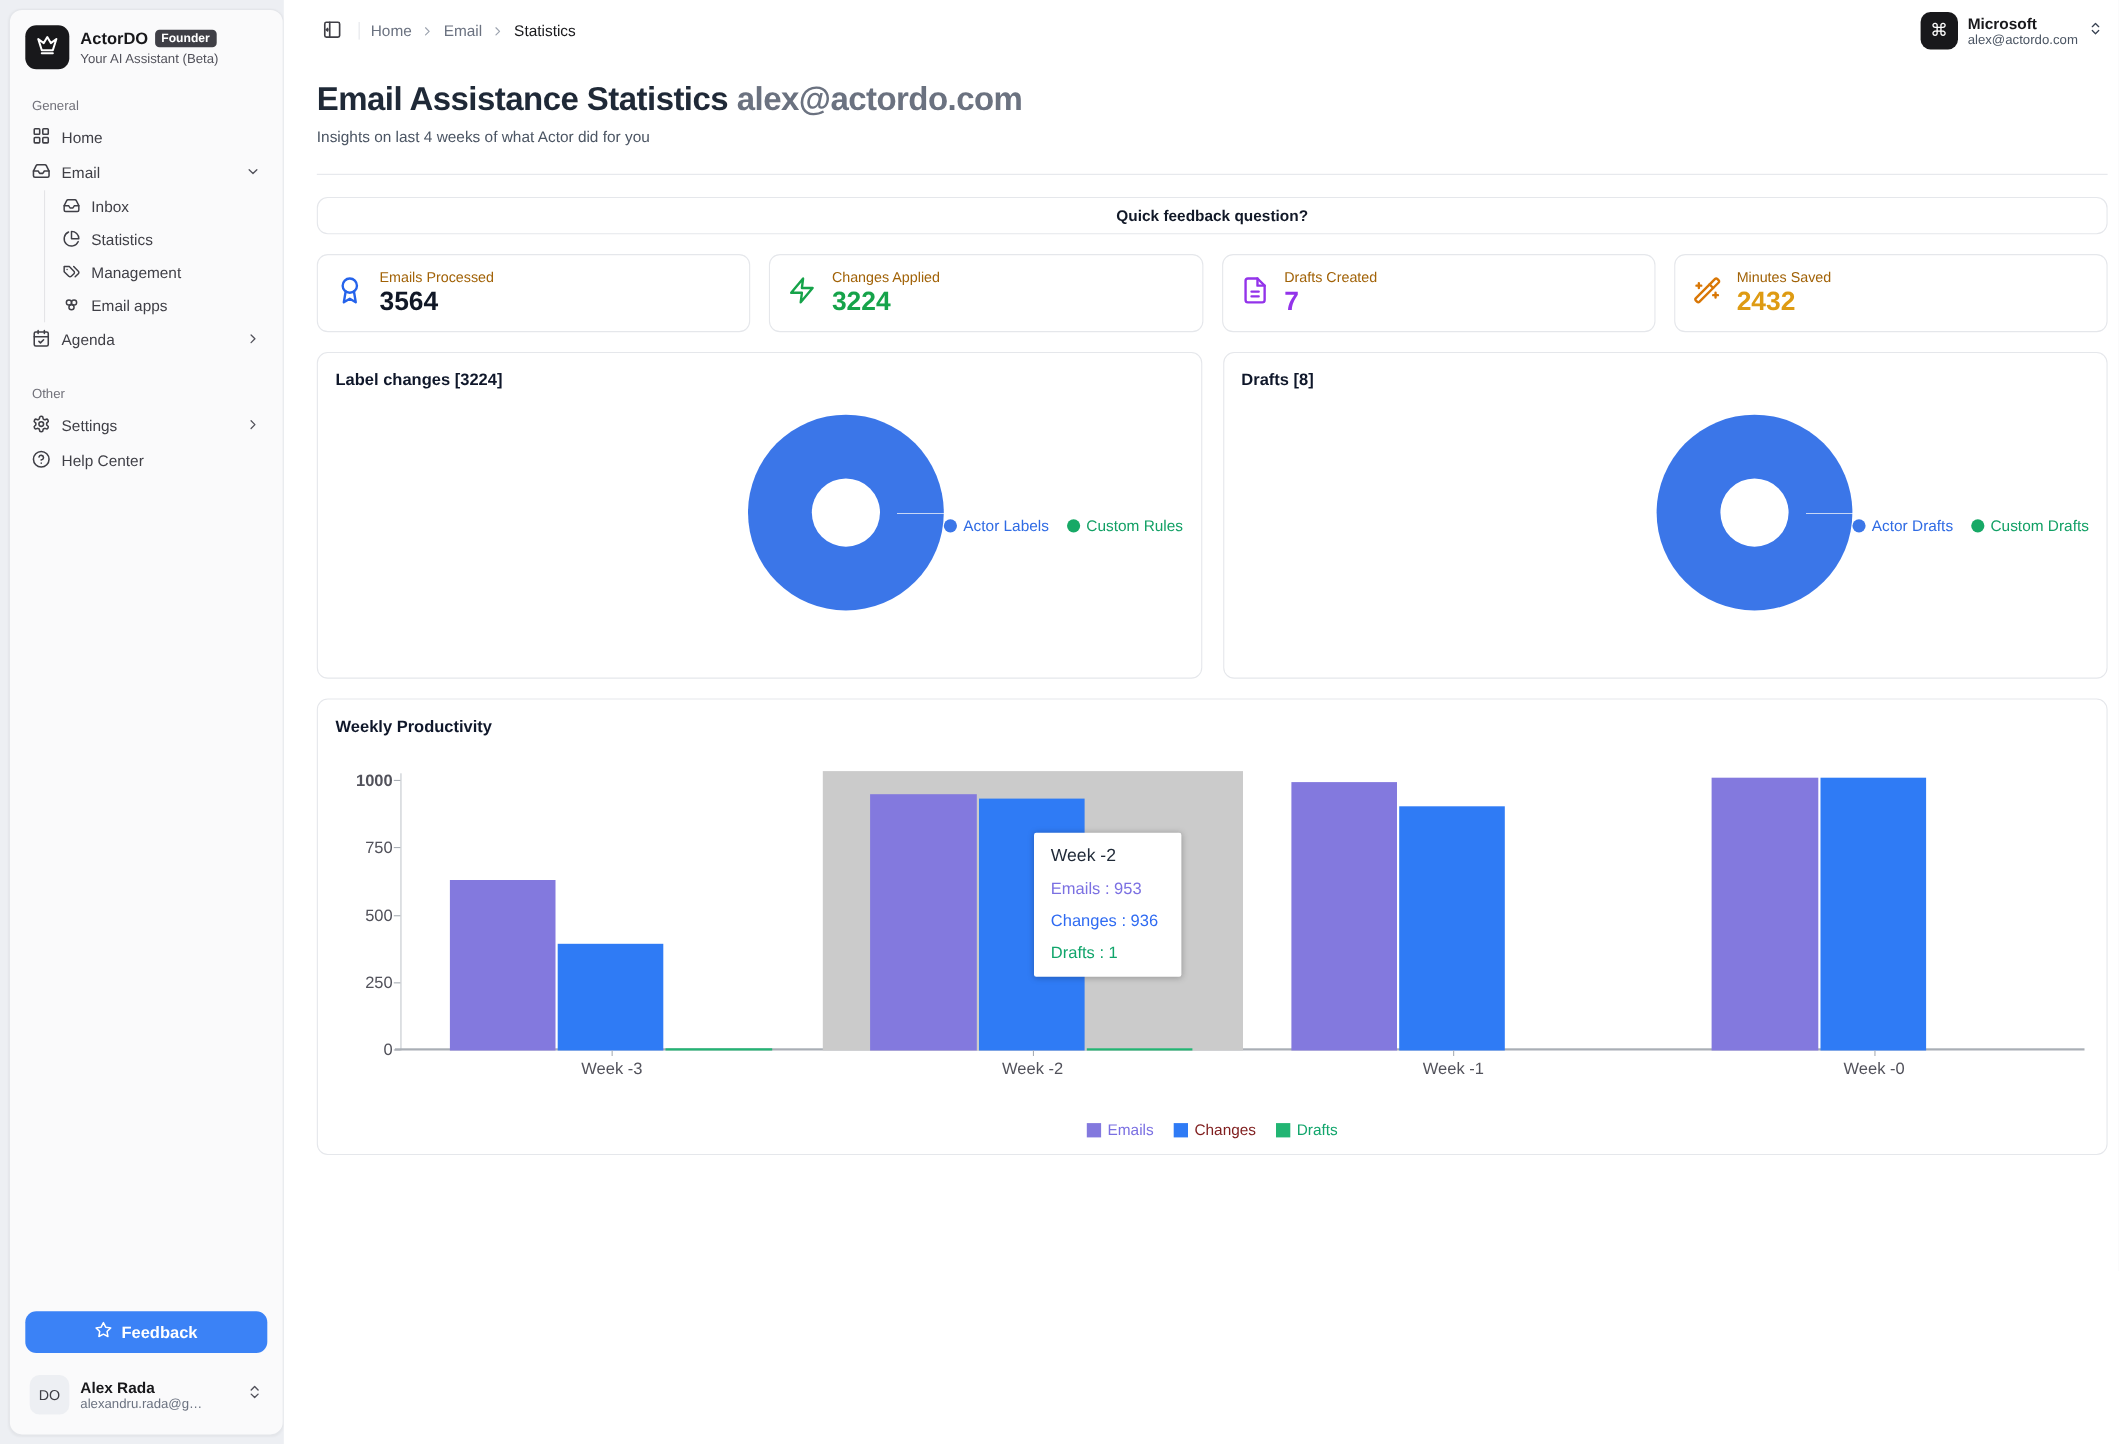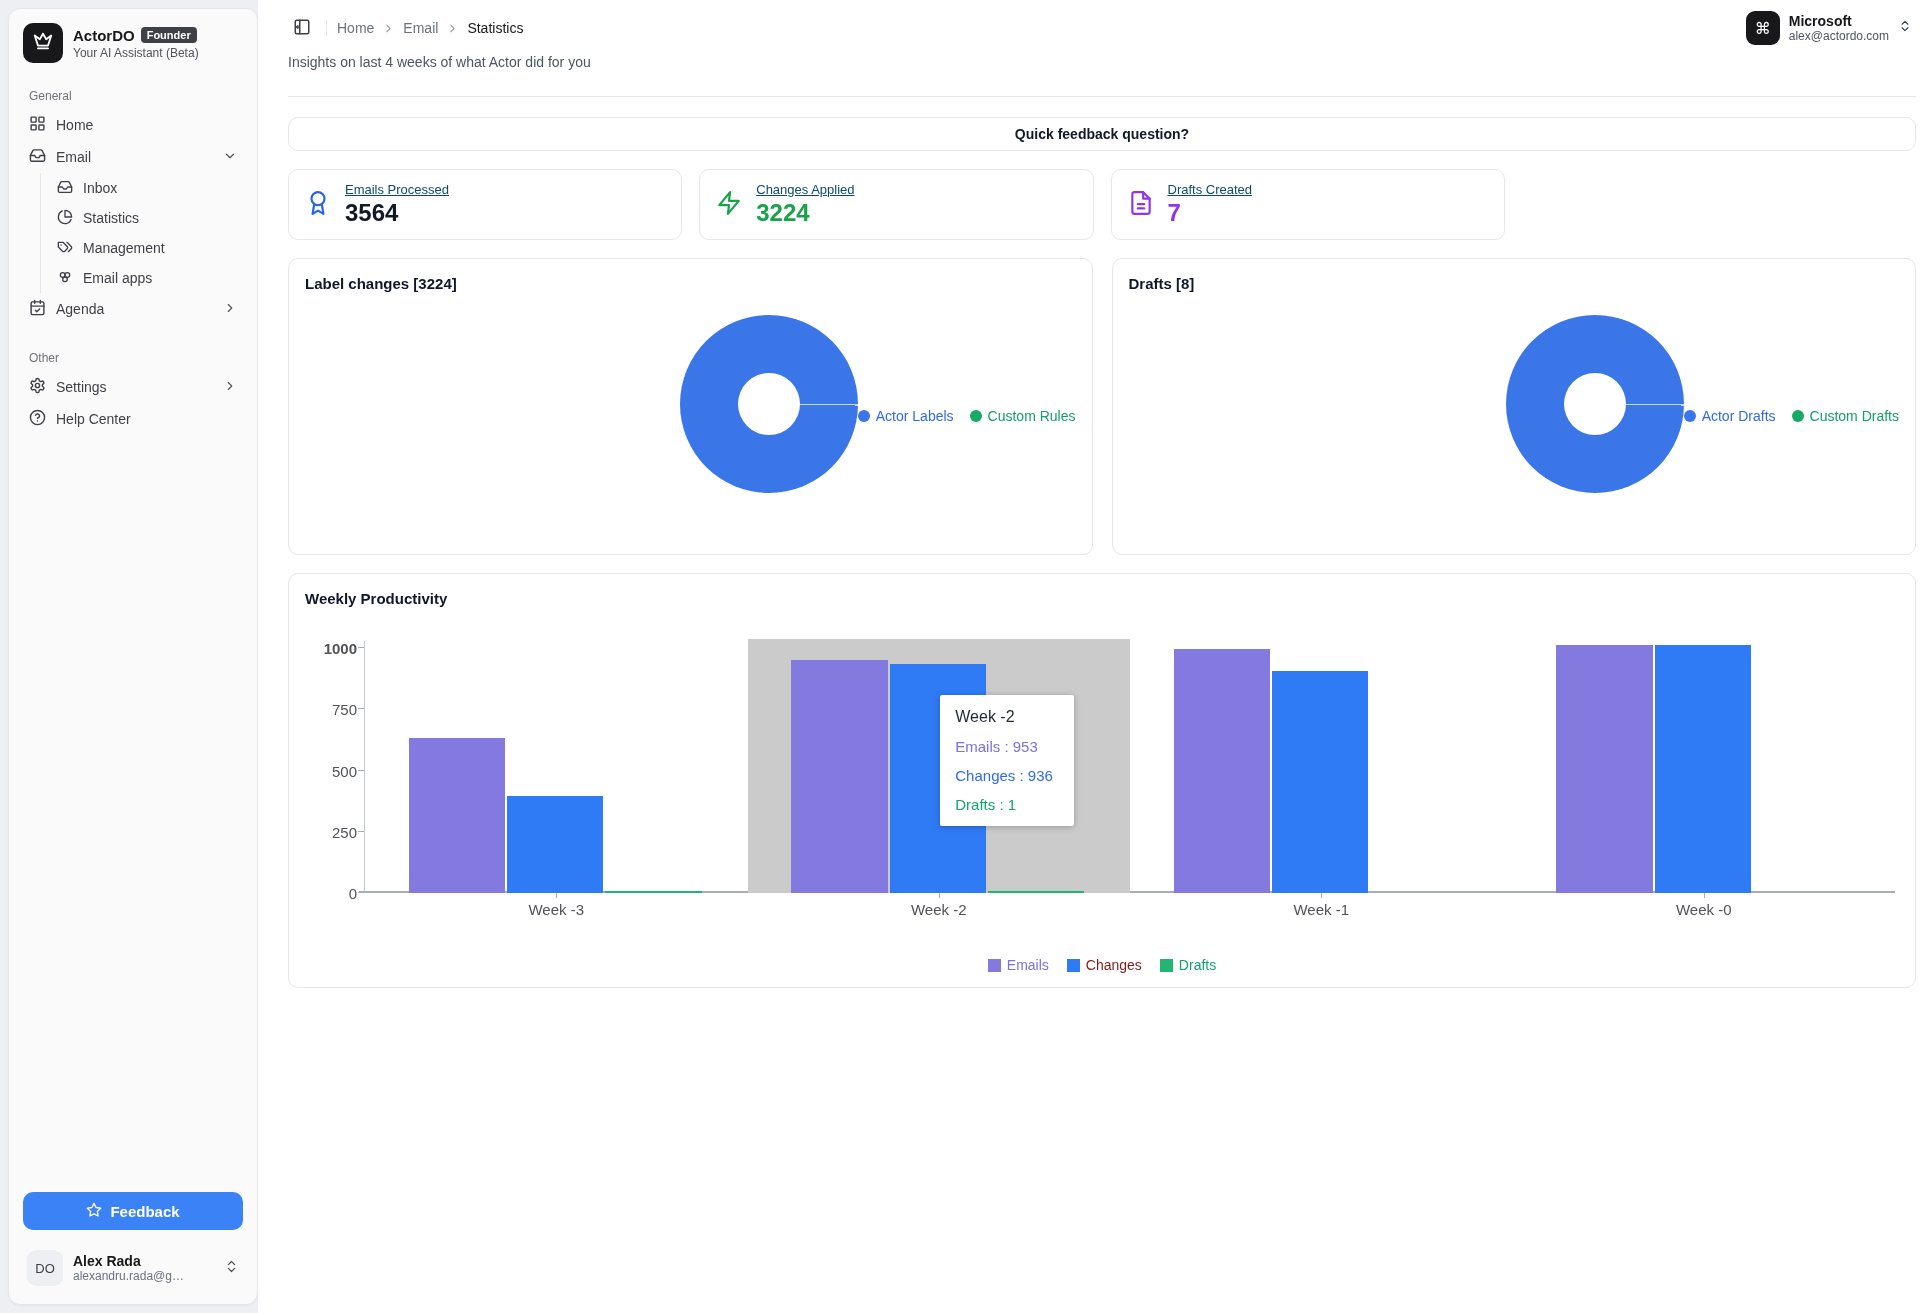--- a/index.html
+++ b/index.html
@@ -60,21 +60,21 @@
   .header-rule { border:none; border-top:1px solid #E5E7EB; margin-top:26px; }
 
   .feedback-bar { margin-top:20px; border:1px solid #E5E7EB; border-radius:10px; height:34px;
     display:flex; align-items:center; justify-content:center; font-size:14px; font-weight:bold;
     color:#111827; cursor:pointer; background:#fff; width:100%; font-family:inherit; }
 
   .stats-row { margin-top:18px; display:grid; grid-template-columns:repeat(4,1fr); gap:17px; }
   .stat-card { border:1px solid #E5E7EB; border-radius:10px; padding:12px 16px; display:flex;
     align-items:center; gap:14px; background:#fff; }
   .stat-meta { display:flex; flex-direction:column; gap:2px; }
-  .stat-label { font-size:13px; color:#0c4a6e;text-decoration:underline; }
+  .stat-label { font-size:13px; color:#a16207; }
   .stat-value { font-size:24px; font-weight:700; }
   .c-dark { color:#111827; } .c-green { color:#16A34A; } .c-purple { color:#9333EA; } .c-amber { color:#DE9B13; }
   .i-blue { color:#2563EB; } .i-green { color:#16A34A; } .i-purple { color:#9333EA; } .i-amber { color:#D97706; }
 
   .donut-row { margin-top:18px; display:grid; grid-template-columns:1fr 1fr; gap:19px; }
   .panel-card { border:1px solid #E5E7EB; border-radius:10px; background:#fff; padding:16px 16px 14px; }
   .panel-title { font-size:15px; font-weight:bold; color:#0F172A; }
   .donut-body { height:248px; display:flex; flex-direction:row; align-items:center; justify-content:flex-end; }
   .donut { width:178px; height:178px; border-radius:50%; position:relative; margin-bottom:24px; }
   .donut::after { content:""; position:absolute; inset:58px; background:#fff; border-radius:50%; }
@@ -277,20 +277,21 @@
           <div class="account-name">Microsoft</div>
           <div class="account-email">alex@actordo.com</div>
         </div>
         <span><svg width="14" height="14" viewBox="0 0 24 24" fill="none" stroke="#374151" stroke-width="2" stroke-linecap="round" stroke-linejoin="round">
               <path d="m7 15 5 5 5-5"></path>
               <path d="m7 9 5-5 5 5"></path>
             </svg></span>
       </div>
     </div>
 
+    <h1 class="page-title"><span>Email Assistance Statistics</span> <span class="title-email">alex@actordo.com</span></h1>
     <div class="page-subtitle">Insights on last 4 weeks of what Actor did for you</div>
     <hr class="header-rule">
 
     <button class="feedback-bar">
       <span>Quick feedback question?</span>
     </button>
 
     <div class="stats-row">
       <div class="stat-card">
         <span class="i-blue"><svg width="26" height="26" viewBox="0 0 24 24" fill="none" stroke="currentColor" stroke-width="2" stroke-linecap="round" stroke-linejoin="round">
@@ -313,20 +314,31 @@
       </div>
       <div class="stat-card">
         <span class="i-purple"><svg width="26" height="26" viewBox="0 0 24 24" fill="none" stroke="currentColor" stroke-width="2" stroke-linecap="round" stroke-linejoin="round">
               <path d="M14 2H6a2 2 0 0 0-2 2v16a2 2 0 0 0 2 2h12a2 2 0 0 0 2-2V8z"></path>
               <polyline points="14 2 14 8 20 8"></polyline>
               <path d="M9 13h6M9 17h6"></path>
             </svg></span>
         <div class="stat-meta">
           <span class="stat-label">Drafts Created</span>
           <span class="stat-value c-purple">7</span>
+        </div>
+      </div>
+      <div class="stat-card">
+        <span class="i-amber"><svg width="26" height="26" viewBox="0 0 24 24" fill="none" stroke="currentColor" stroke-width="2" stroke-linecap="round" stroke-linejoin="round">
+              <path d="m21.64 3.64-1.28-1.28a1.21 1.21 0 0 0-1.72 0L2.36 18.64a1.21 1.21 0 0 0 0 1.72l1.28 1.28a1.2 1.2 0 0 0 1.72 0L21.64 5.36a1.2 1.2 0 0 0 0-1.72"></path>
+              <path d="m14 7 3 3"></path>
+              <path d="M5 6v4M3 8h4M19 14v4M17 16h4"></path>
+            </svg></span>
+        <div class="stat-meta">
+          <span class="stat-label">Minutes Saved</span>
+          <span class="stat-value c-amber">2432</span>
         </div>
       </div>
     </div>
 
     <div class="donut-row">
       <div class="panel-card">
         <div class="panel-title">Label changes [3224]</div>
         <div class="donut-body">
           <div class="donut" style="background: conic-gradient(from 90deg, rgb(199, 215, 245) 0deg, rgb(199, 215, 245) 1deg, rgb(59, 118, 232) 1deg, rgb(59, 118, 232) 360deg);"></div>
           <div class="donut-legend">

